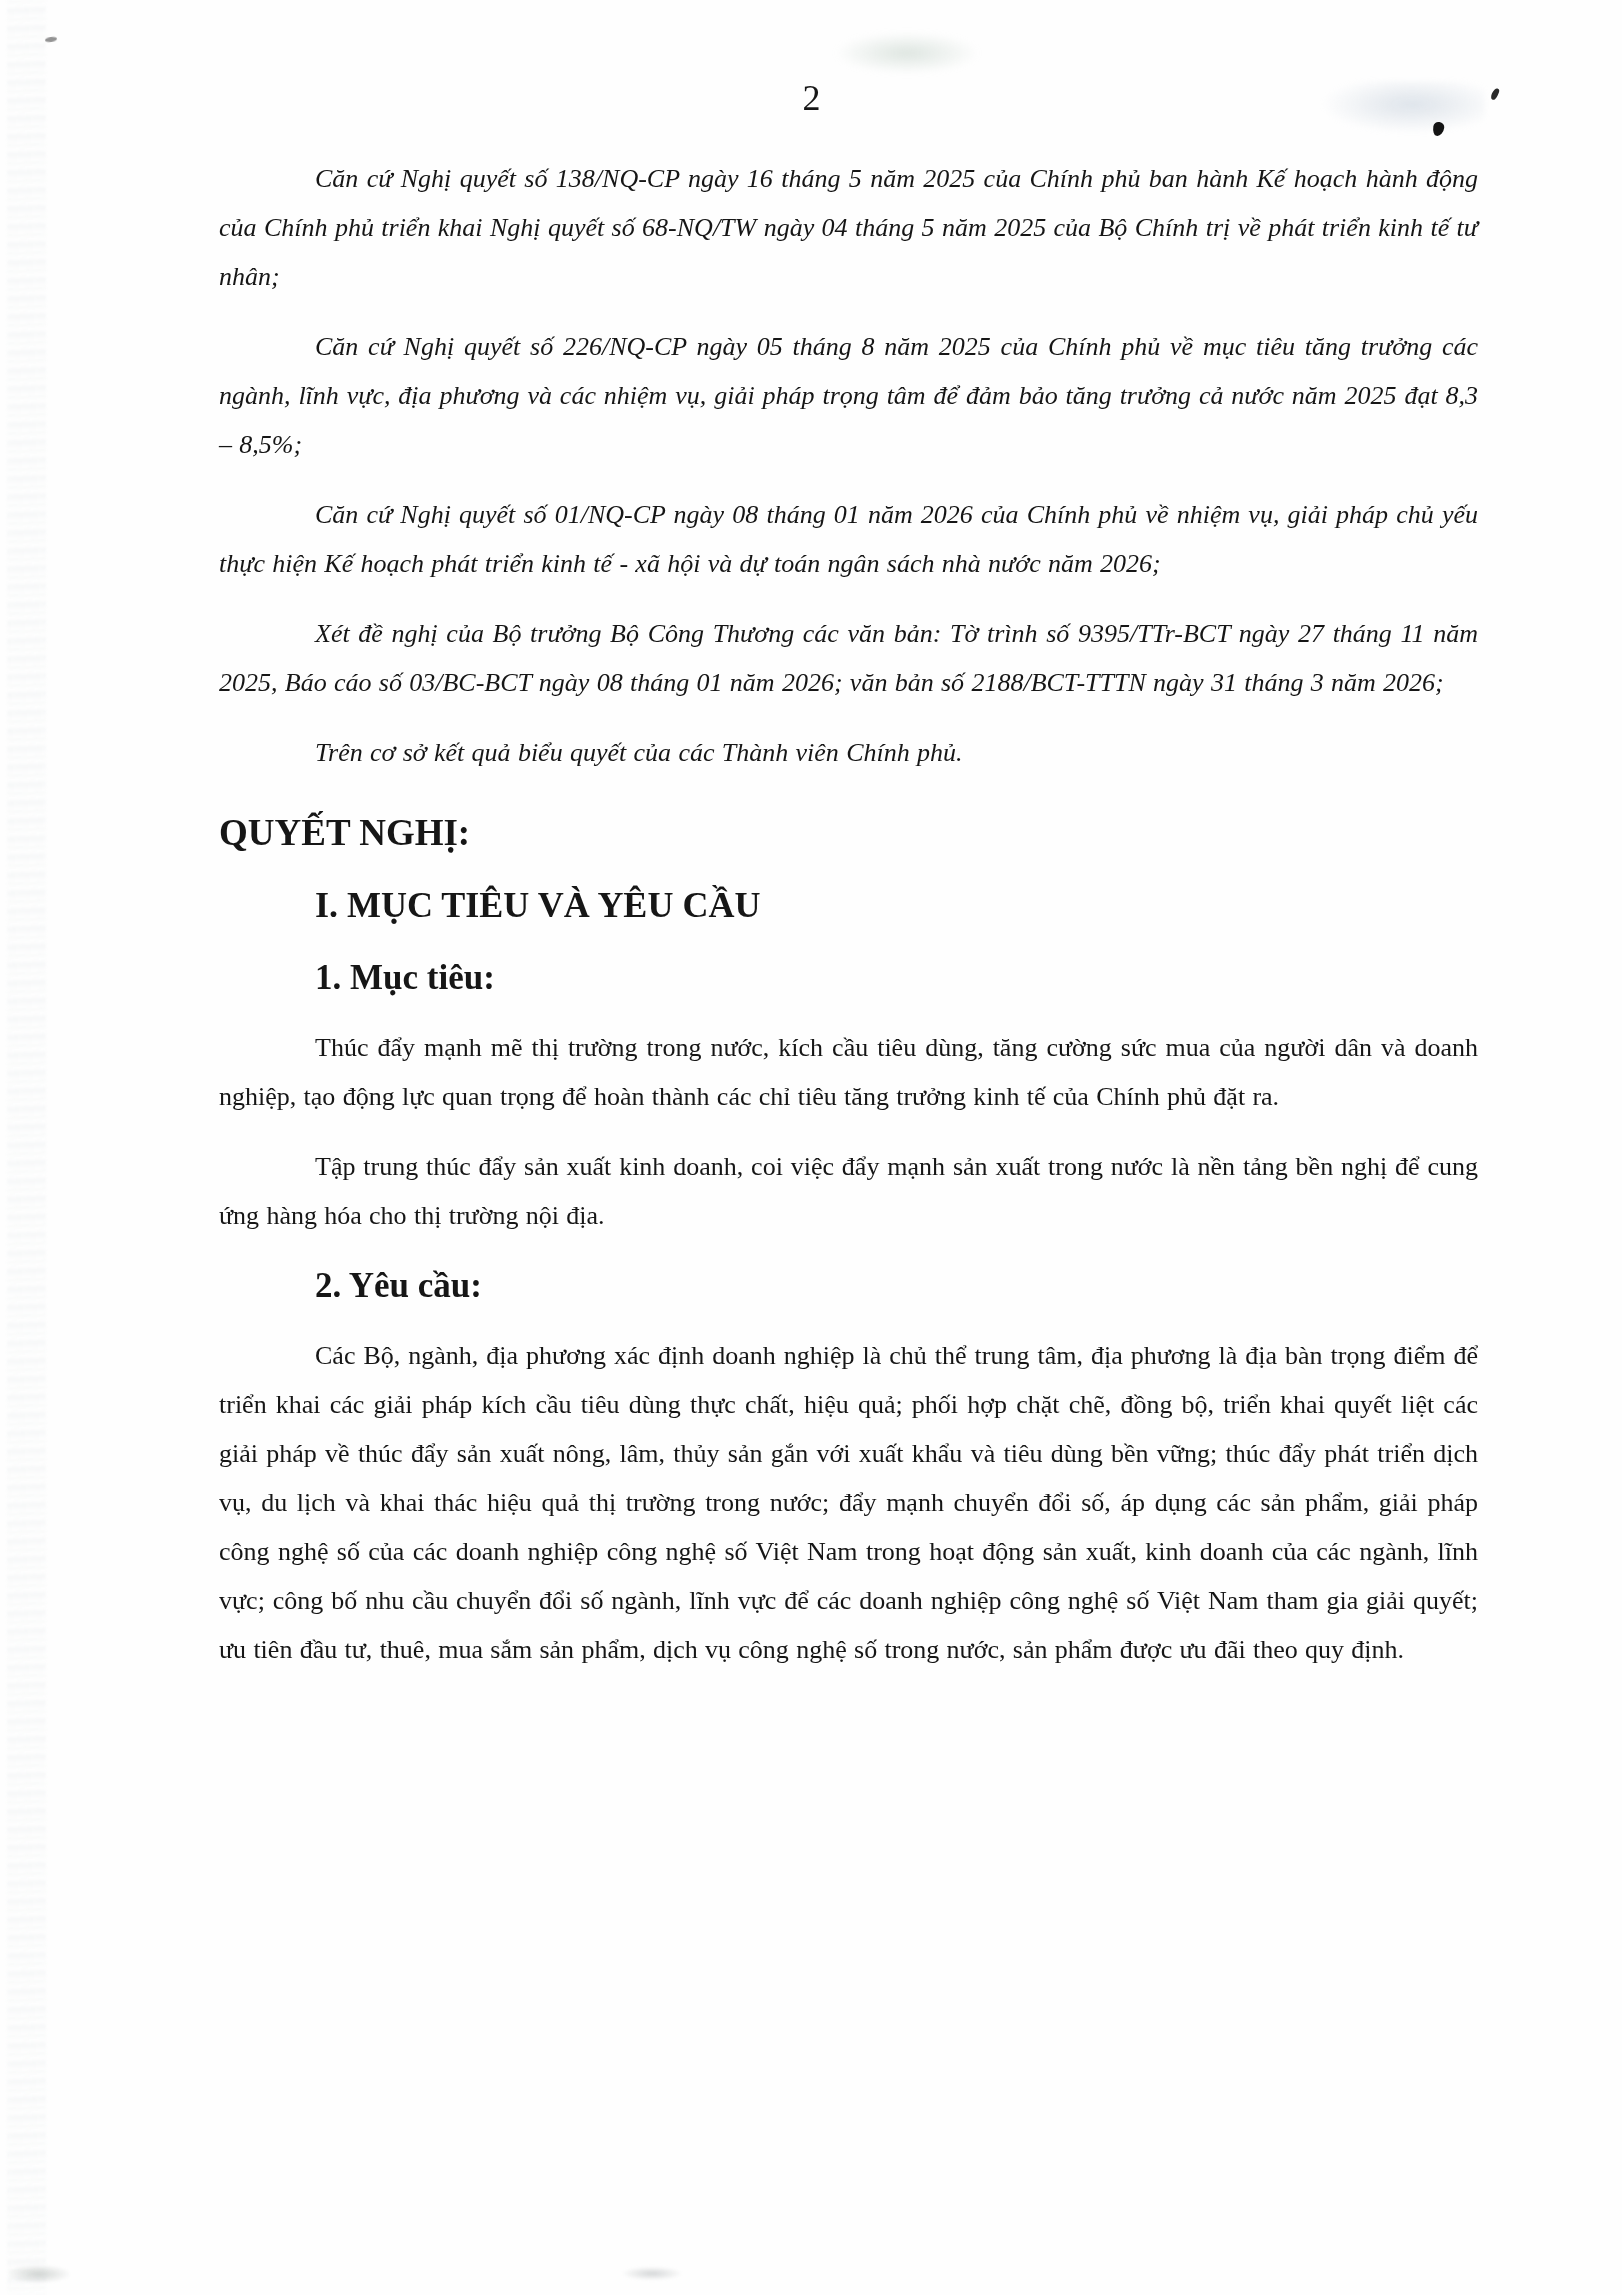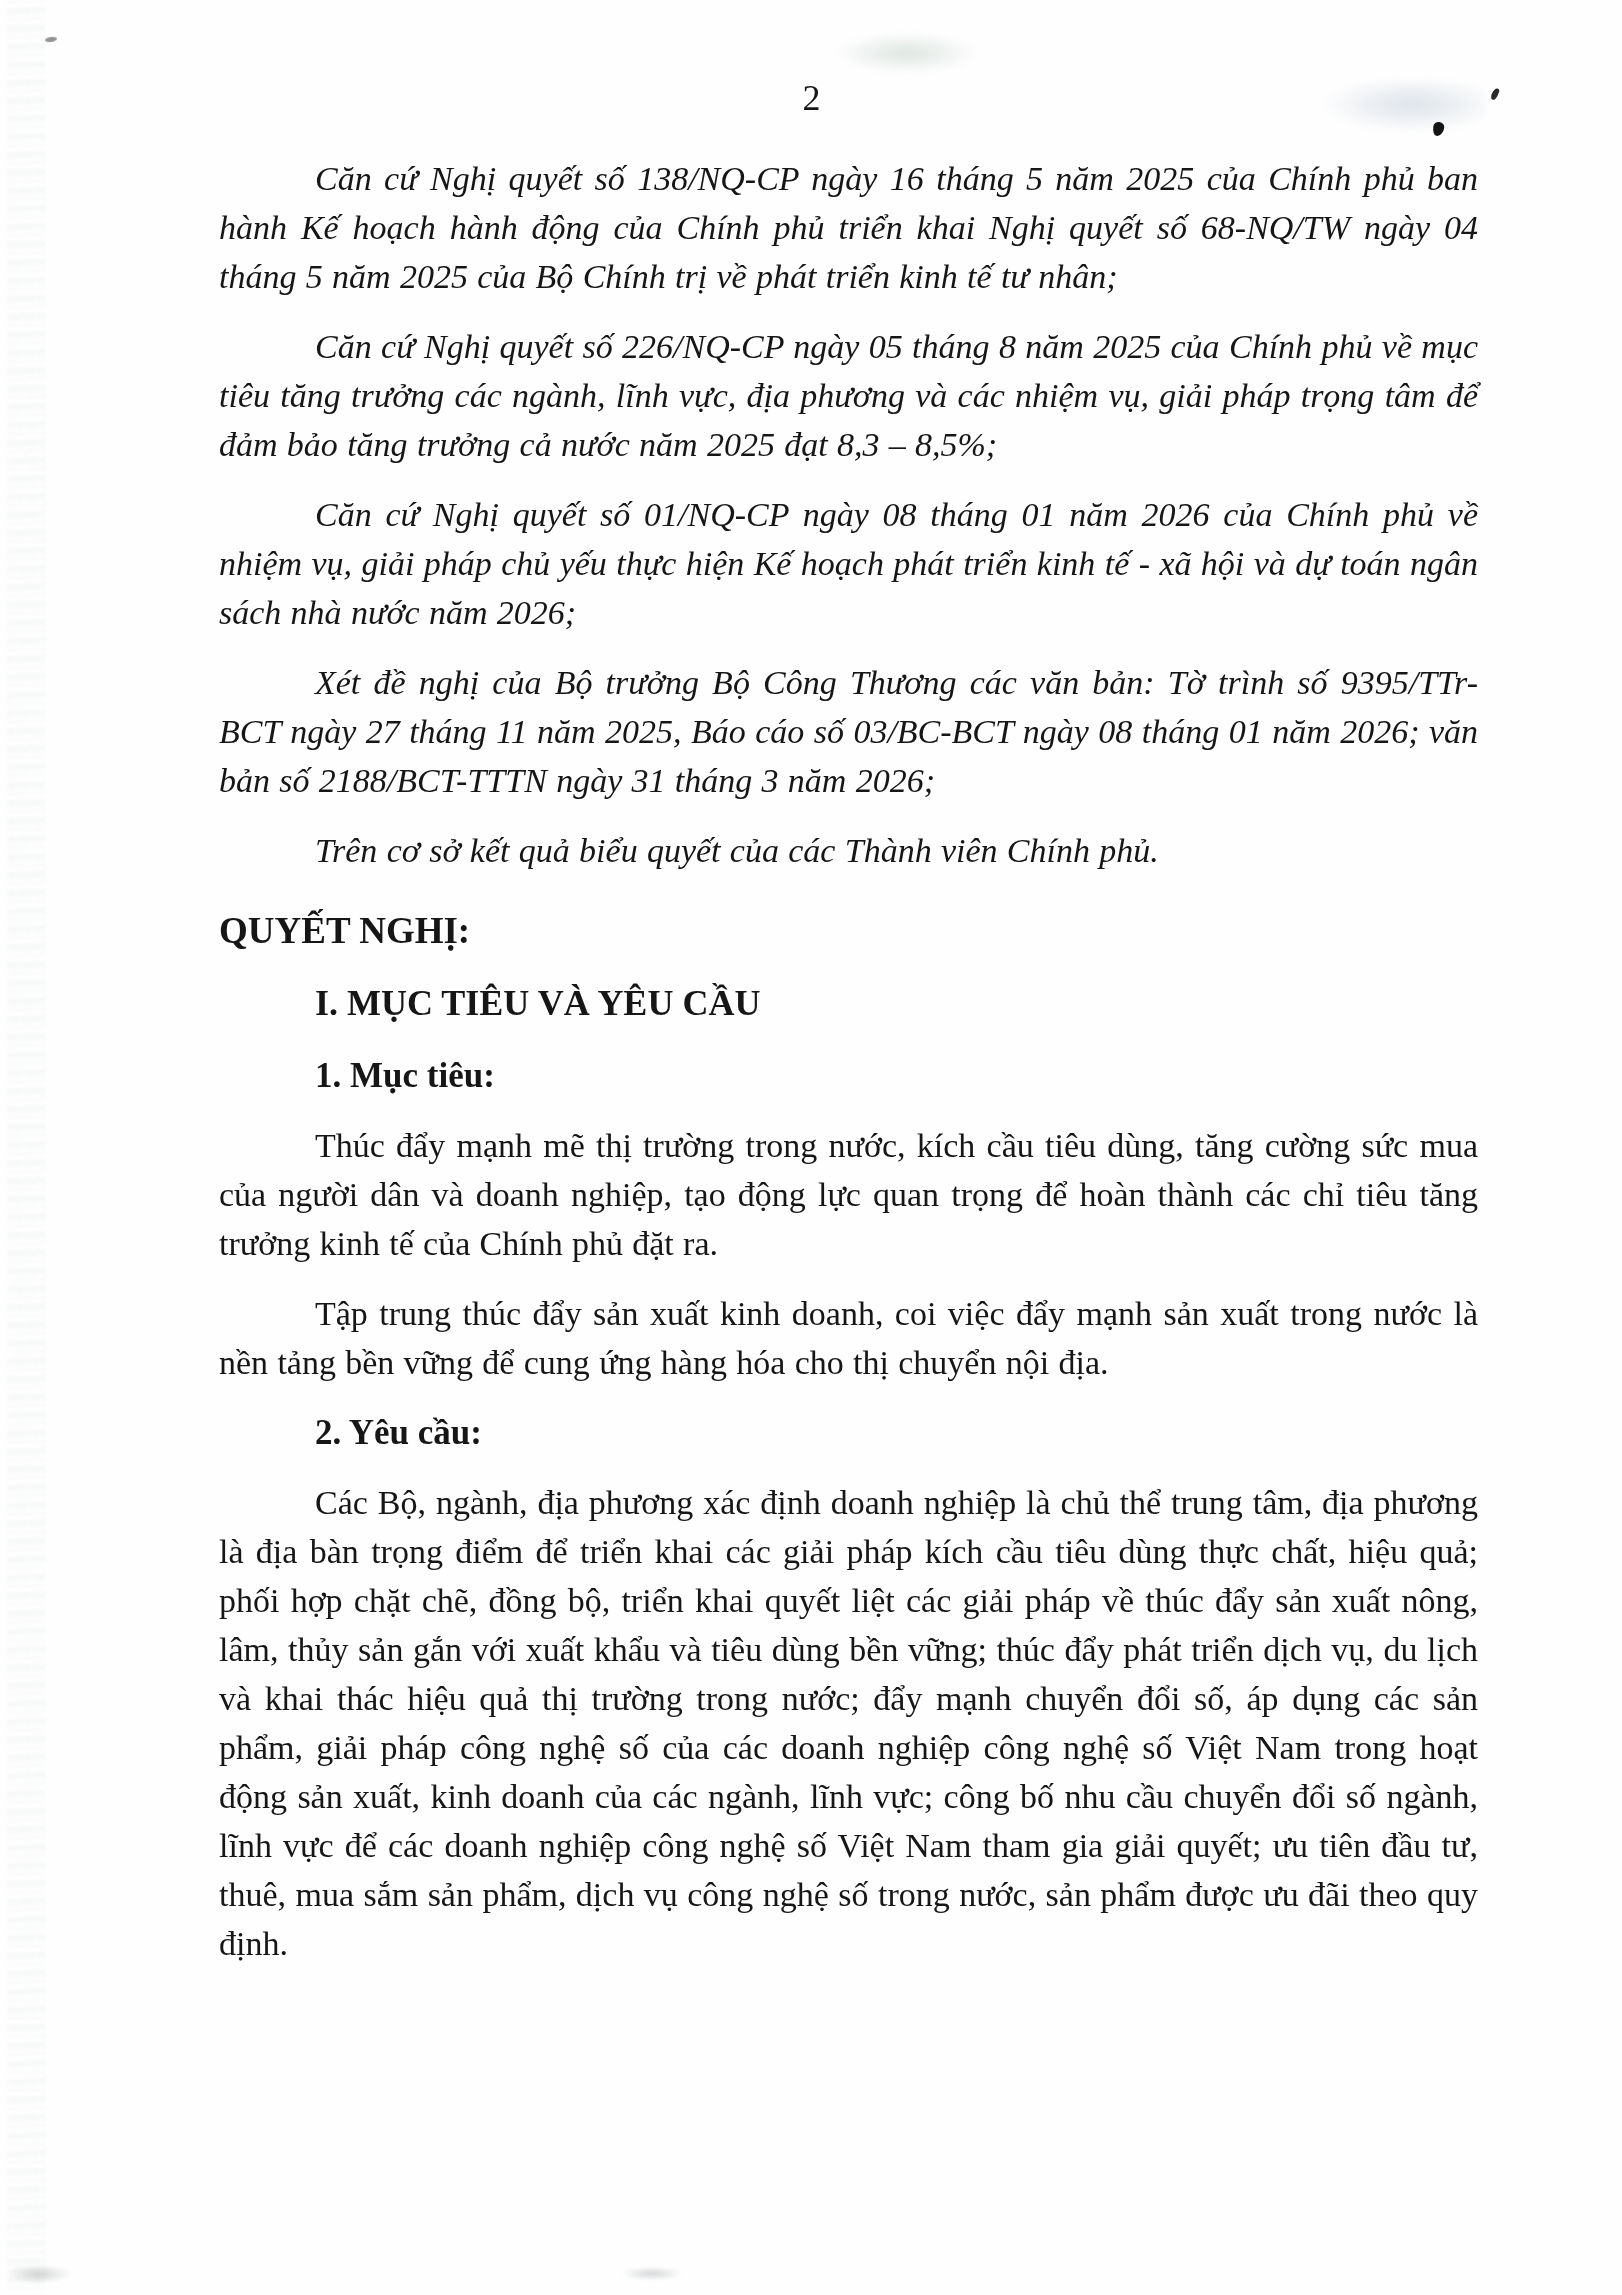--- a/index.html
+++ b/index.html
@@ -93,21 +93,21 @@
 
   .content {
     position: absolute;
     left: 219px;
     top: 154px;
     width: 1259px;
   }
 
   .content p {
     margin: 0 0 21px 0;
-    font-size: 34px;
+    font-size: 26px;
     line-height: 49px;
     text-align: justify;
     text-indent: 96px;
     word-spacing: 0.8px;
   }
   .recital {
     font-style: italic;
   }
   .recital-last {
     text-align: left;
@@ -157,20 +157,20 @@
     <p class="recital">Căn cứ Nghị quyết số 01/NQ-CP ngày 08 tháng 01 năm 2026 của Chính phủ về nhiệm vụ, giải pháp chủ yếu thực hiện Kế hoạch phát triển kinh tế - xã hội và dự toán ngân sách nhà nước năm 2026;</p>
     <p class="recital">Xét đề nghị của Bộ trưởng Bộ Công Thương các văn bản: Tờ trình số 9395/TTr-BCT ngày 27 tháng 11 năm 2025, Báo cáo số 03/BC-BCT ngày 08 tháng 01 năm 2026; văn bản số 2188/BCT-TTTN ngày 31 tháng 3 năm 2026;</p>
     <p class="recital recital-last">Trên cơ sở kết quả biểu quyết của các Thành viên Chính phủ.</p>
 
     <div class="resolution-heading">QUYẾT NGHỊ:</div>
 
     <div class="section-heading">I. MỤC TIÊU VÀ YÊU CẦU</div>
 
     <div class="sub-heading">1. Mục tiêu:</div>
     <p>Thúc đẩy mạnh mẽ thị trường trong nước, kích cầu tiêu dùng, tăng cường sức mua của người dân và doanh nghiệp, tạo động lực quan trọng để hoàn thành các chỉ tiêu tăng trưởng kinh tế của Chính phủ đặt ra.</p>
-    <p>Tập trung thúc đẩy sản xuất kinh doanh, coi việc đẩy mạnh sản xuất trong nước là nền tảng bền vững để cung ứng hàng hóa cho thị chuyển nội địa.</p>
+    <p>Tập trung thúc đẩy sản xuất kinh doanh, coi việc đẩy mạnh sản xuất trong nước là nền tảng bền nghị để cung ứng hàng hóa cho thị trường nội địa.</p>
 
     <div class="sub-heading">2. Yêu cầu:</div>
     <p>Các Bộ, ngành, địa phương xác định doanh nghiệp là chủ thể trung tâm, địa phương là địa bàn trọng điểm để triển khai các giải pháp kích cầu tiêu dùng thực chất, hiệu quả; phối hợp chặt chẽ, đồng bộ, triển khai quyết liệt các giải pháp về thúc đẩy sản xuất nông, lâm, thủy sản gắn với xuất khẩu và tiêu dùng bền vững; thúc đẩy phát triển dịch vụ, du lịch và khai thác hiệu quả thị trường trong nước; đẩy mạnh chuyển đổi số, áp dụng các sản phẩm, giải pháp công nghệ số của các doanh nghiệp công nghệ số Việt Nam trong hoạt động sản xuất, kinh doanh của các ngành, lĩnh vực; công bố nhu cầu chuyển đổi số ngành, lĩnh vực để các doanh nghiệp công nghệ số Việt Nam tham gia giải quyết; ưu tiên đầu tư, thuê, mua sắm sản phẩm, dịch vụ công nghệ số trong nước, sản phẩm được ưu đãi theo quy định.</p>
   </div>
 
 </div>
 
 
 </body></html>

